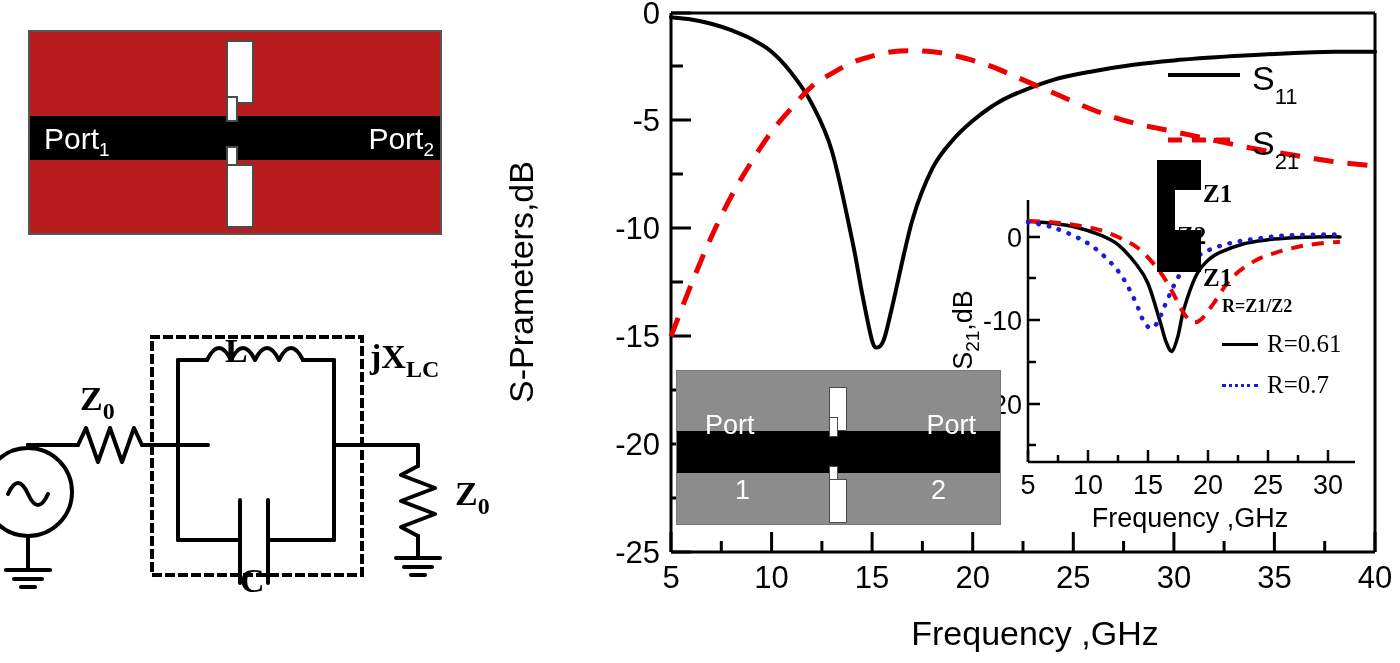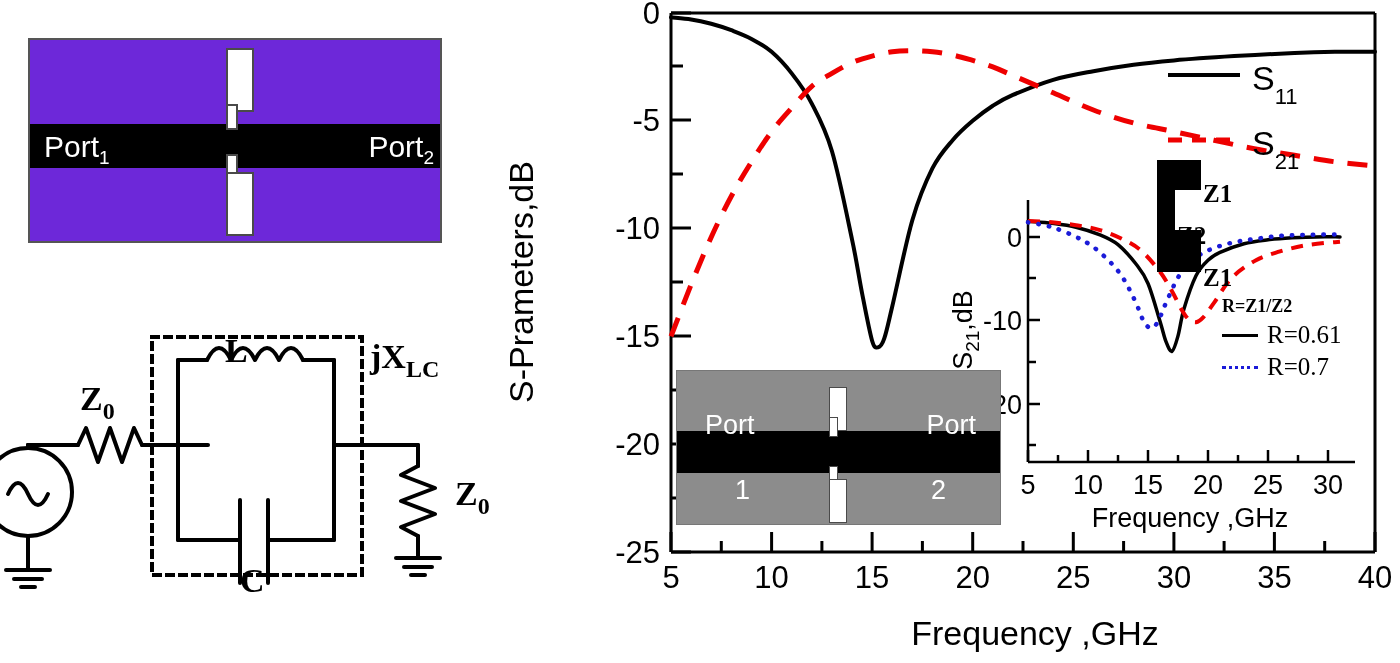--- a/index.html
+++ b/index.html
@@ -2,21 +2,21 @@
 <html><head>
 <meta charset="utf-8">
 <style>
   html,body{margin:0;padding:0;background:#ffffff;}
   body{width:1400px;height:663px;position:relative;overflow:hidden;
        font-family:"Liberation Sans",sans-serif;color:#000;}
   .panel{position:absolute;}
 
   
   #unit-cell{left:28px;top:30px;width:414px;height:205px;
-             background:#6d28d9;border:2px solid #555;box-sizing:border-box;margin-top:8px;}
+             background:#b91c1c;border:2px solid #555;box-sizing:border-box;}
   #unit-cell .strip{position:absolute;left:0;right:0;top:84px;height:44px;background:#000;}
   #unit-cell .slot{position:absolute;background:#ffffff;border:2px solid #4a4a4a;box-sizing:border-box;}
   #unit-cell .port-label{position:absolute;color:#fff;font-size:30px;line-height:1;top:92px;}
   #unit-cell .port-label sub{font-size:19px;}
   #uc-p1{left:14px;}
   #uc-p2{right:6px;}
 
   
   #circuit{left:0px;top:300px;width:500px;height:300px;}
   #circuit svg{display:block;}
@@ -46,21 +46,21 @@
   #zshape{left:1157px;top:160px;width:52px;height:112px;}
   #zshape .zlab{position:absolute;font-family:"Liberation Serif",serif;
                 font-weight:bold;font-size:25px;color:#000;white-space:nowrap;margin-top:24px;}
   #z-top{left:46px;top:-4px;}
   #z-mid{left:20px;top:38px;}
   #z-bot{left:46px;top:80px;}
 
   
   #r-legend{left:1222px;top:296px;width:160px;}
   #r-legend .hdr{font-family:"Liberation Serif",serif;font-weight:bold;font-size:18px;}
-  #r-legend .row{display:flex;align-items:center;gap:9px;margin-top:4px;
+  #r-legend .row{display:flex;align-items:center;gap:9px;margin-top:13px;
                  font-family:"Liberation Serif",serif;font-size:25px;}
   #r-legend .swatch{width:36px;height:0;border-top-width:3px;flex:0 0 36px;}
   .sw-solid{border-top:3px solid #000;}
   .sw-dash{border-top:3px dashed #ee0000;}
   .sw-dot{border-top:4px dotted #1b1bd8;}
 </style>
 </head>
 <body>
 
 <div class="panel" id="unit-cell">

